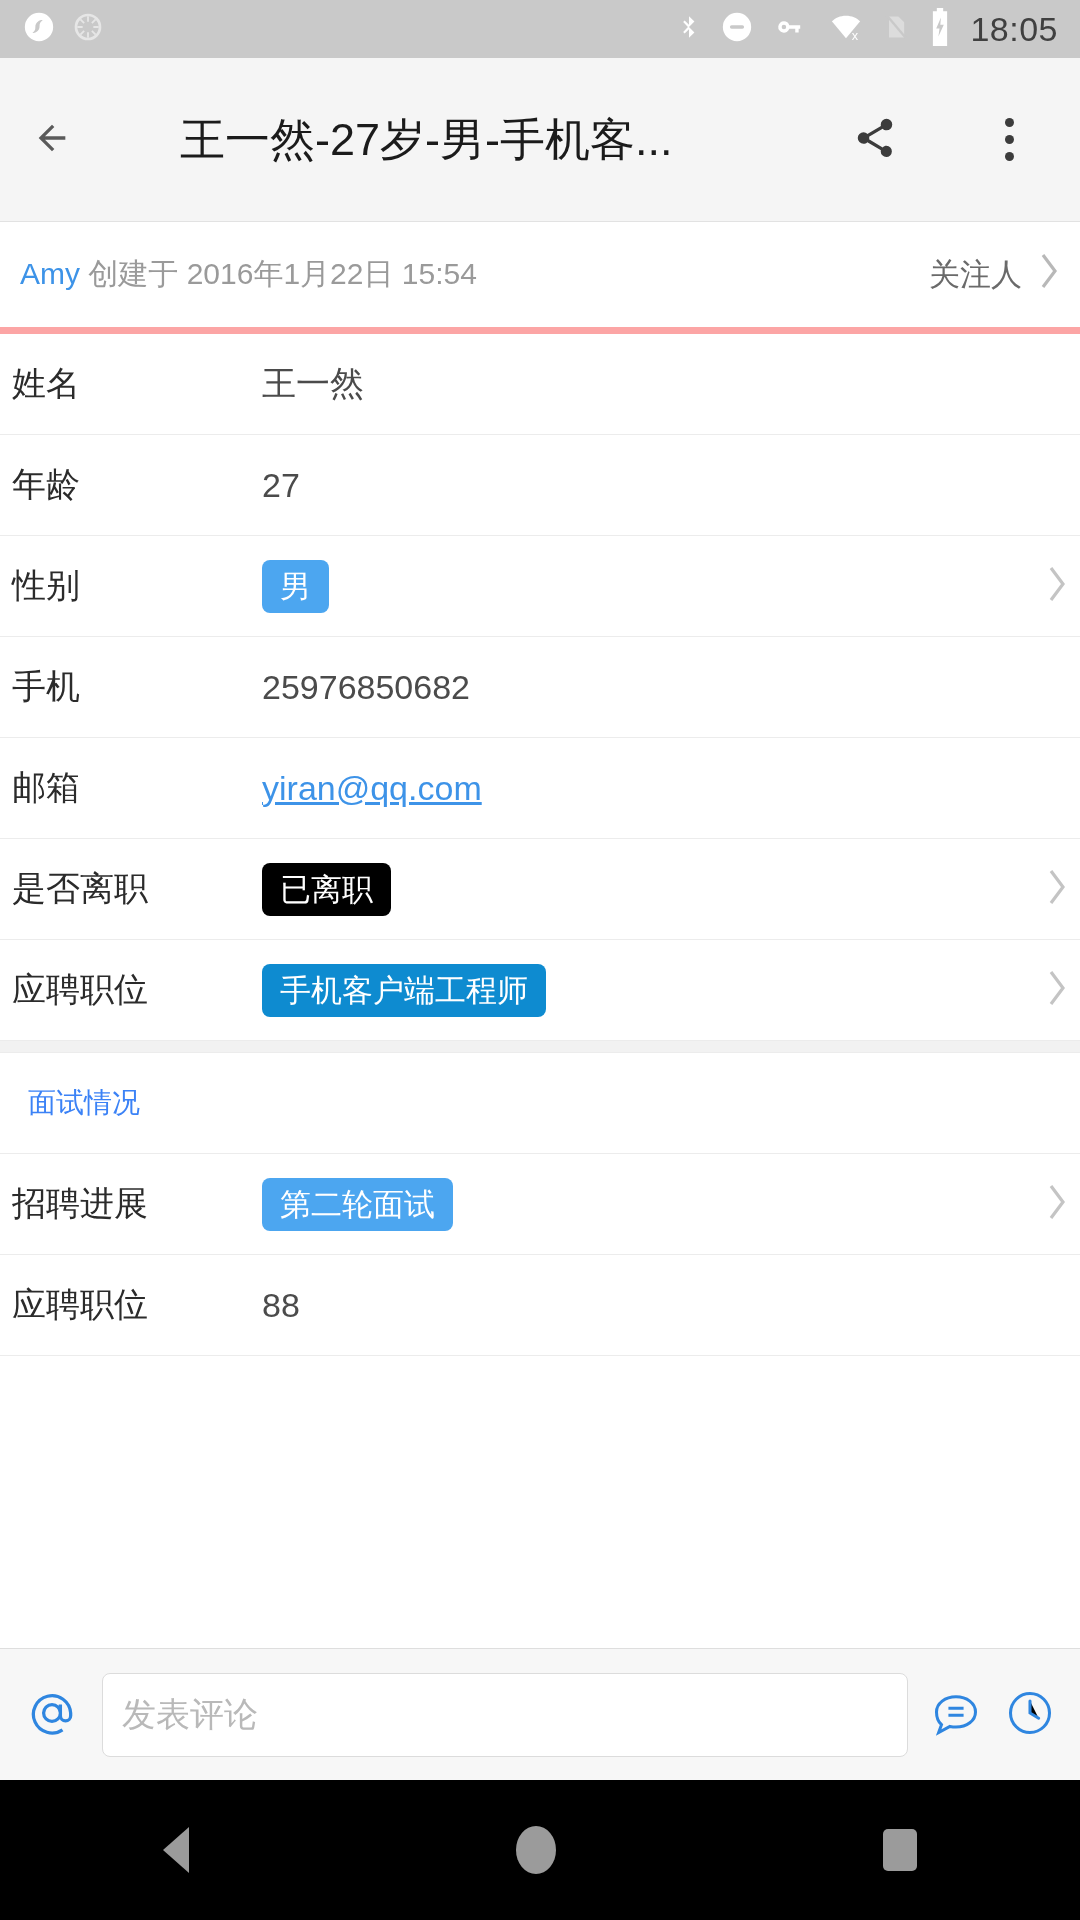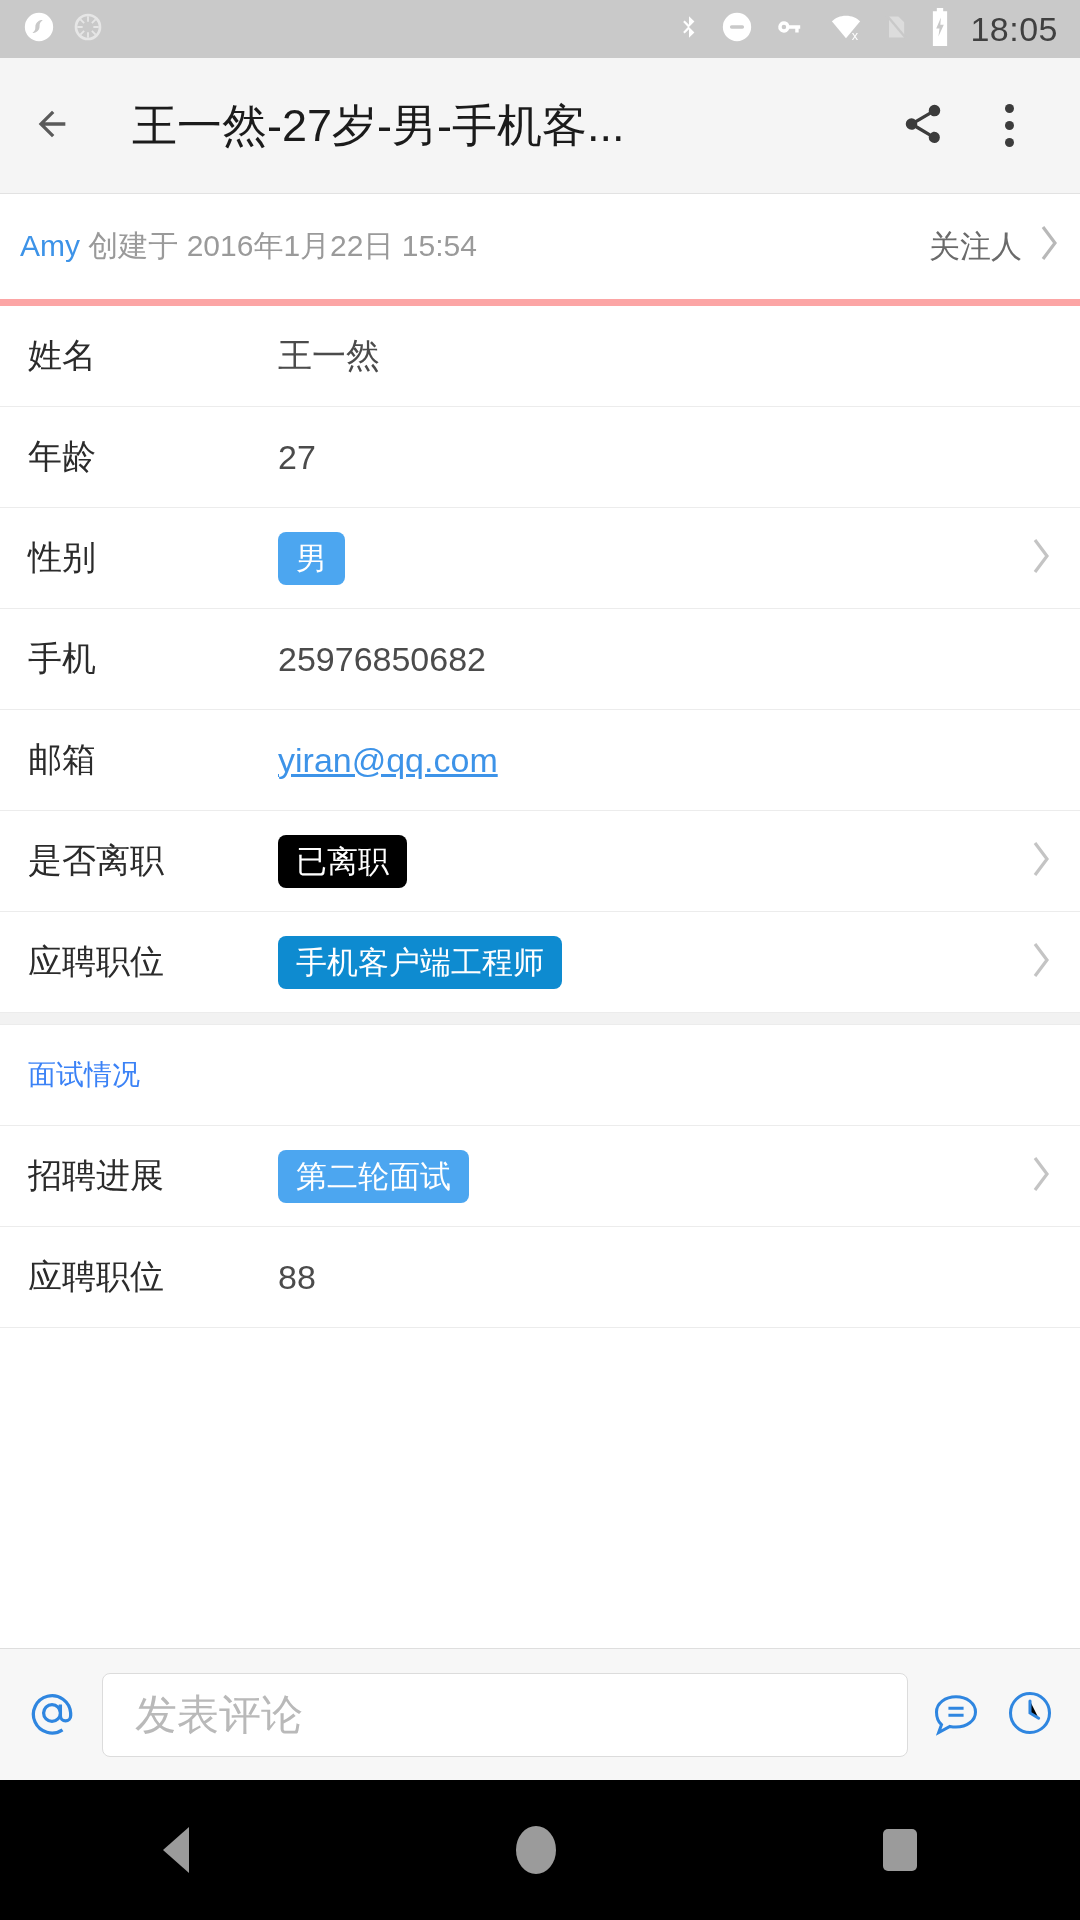--- a/index.html
+++ b/index.html
@@ -17,22 +17,22 @@
     padding:0 22px; color:#ffffff;
   }
   .sb-left{display:flex;align-items:center;gap:16px;}
   .sb-spacer{flex:1;}
   .sb-right{display:flex;align-items:center;gap:18px;}
   .sb-time{font-size:34px;letter-spacing:0.5px;color:#404040;font-weight:400;}
   .sb-ico{display:block;}
 
   
   .appbar{
-    height:136px;background:#f5f5f5;display:flex;align-items:center;
-    padding:0 28px;border-bottom:1px solid #e2e2e2;
+    height:164px;background:#f5f5f5;display:flex;align-items:center;
+    padding:0 28px;border-bottom:1px solid #e2e2e2;gap:48px;
   }
   .appbar .backbtn{width:76px;display:flex;align-items:center;justify-content:flex-start;}
   .appbar .title{
     flex:1;font-size:45px;color:#1b1b1b;font-weight:400;
     white-space:nowrap;overflow:hidden;margin-left:28px;letter-spacing:0px;
   }
   .appbar .act{width:86px;display:flex;align-items:center;justify-content:center;}
   .dots{display:flex;flex-direction:column;gap:8px;align-items:center;}
   .dots i{width:9px;height:9px;border-radius:50%;background:#3c3c3c;display:block;}
 
@@ -40,21 +40,21 @@
   .metarow{
     height:112px;display:flex;align-items:center;padding:0 20px;
     border-bottom:7px solid #fca5a5;background:#fff;
   }
   .meta-left{flex:1;font-size:30px;color:#9a9a9a;white-space:nowrap;}
   .meta-left .who{color:#3d93e8;}
   .meta-right{display:flex;align-items:center;gap:16px;font-size:31px;color:#6a6a6a;}
 
   
   .row{
-    height:101px;display:flex;align-items:center;padding:0 28px;
+    height:101px;display:flex;align-items:center;padding:0 12px;
     border-bottom:1px solid #ececec;background:#fff;position:relative;
   }
   .row .label{width:250px;font-size:34px;color:#2b2b2b;flex-shrink:0;}
   .row .value{flex:1;font-size:34px;color:#4b4b4b;}
   .row .value.link{color:#3d93e8;text-decoration:underline;}
   .row .chev{width:40px;display:flex;justify-content:flex-end;}
 
   .badge{
     display:inline-flex;align-items:center;justify-content:center;
     color:#ffffff;font-size:31px;border-radius:8px;
@@ -69,21 +69,21 @@
   }
 
   
   .commentbar{
     position:absolute;left:0;right:0;bottom:140px;height:132px;
     background:#f7f7f7;border-top:1px solid #dedede;
     display:flex;align-items:center;padding:0 24px;gap:22px;
   }
   .cinput{
     flex:1;height:84px;background:#ffffff;border:1px solid #dcdcdc;border-radius:8px;
-    display:flex;align-items:center;padding:0 32px;font-size:42px;color:#b9b9b9;
+    display:flex;align-items:center;padding:0 19px;font-size:34px;color:#b9b9b9;
   }
 
   
   .navbar{
     position:absolute;left:0;right:0;bottom:0;height:140px;background:#000;
     display:flex;align-items:center;justify-content:space-around;
   }
   .nav-back{
     width:0;height:0;border-top:23px solid transparent;border-bottom:23px solid transparent;
     border-right:26px solid #9b9b9b;

